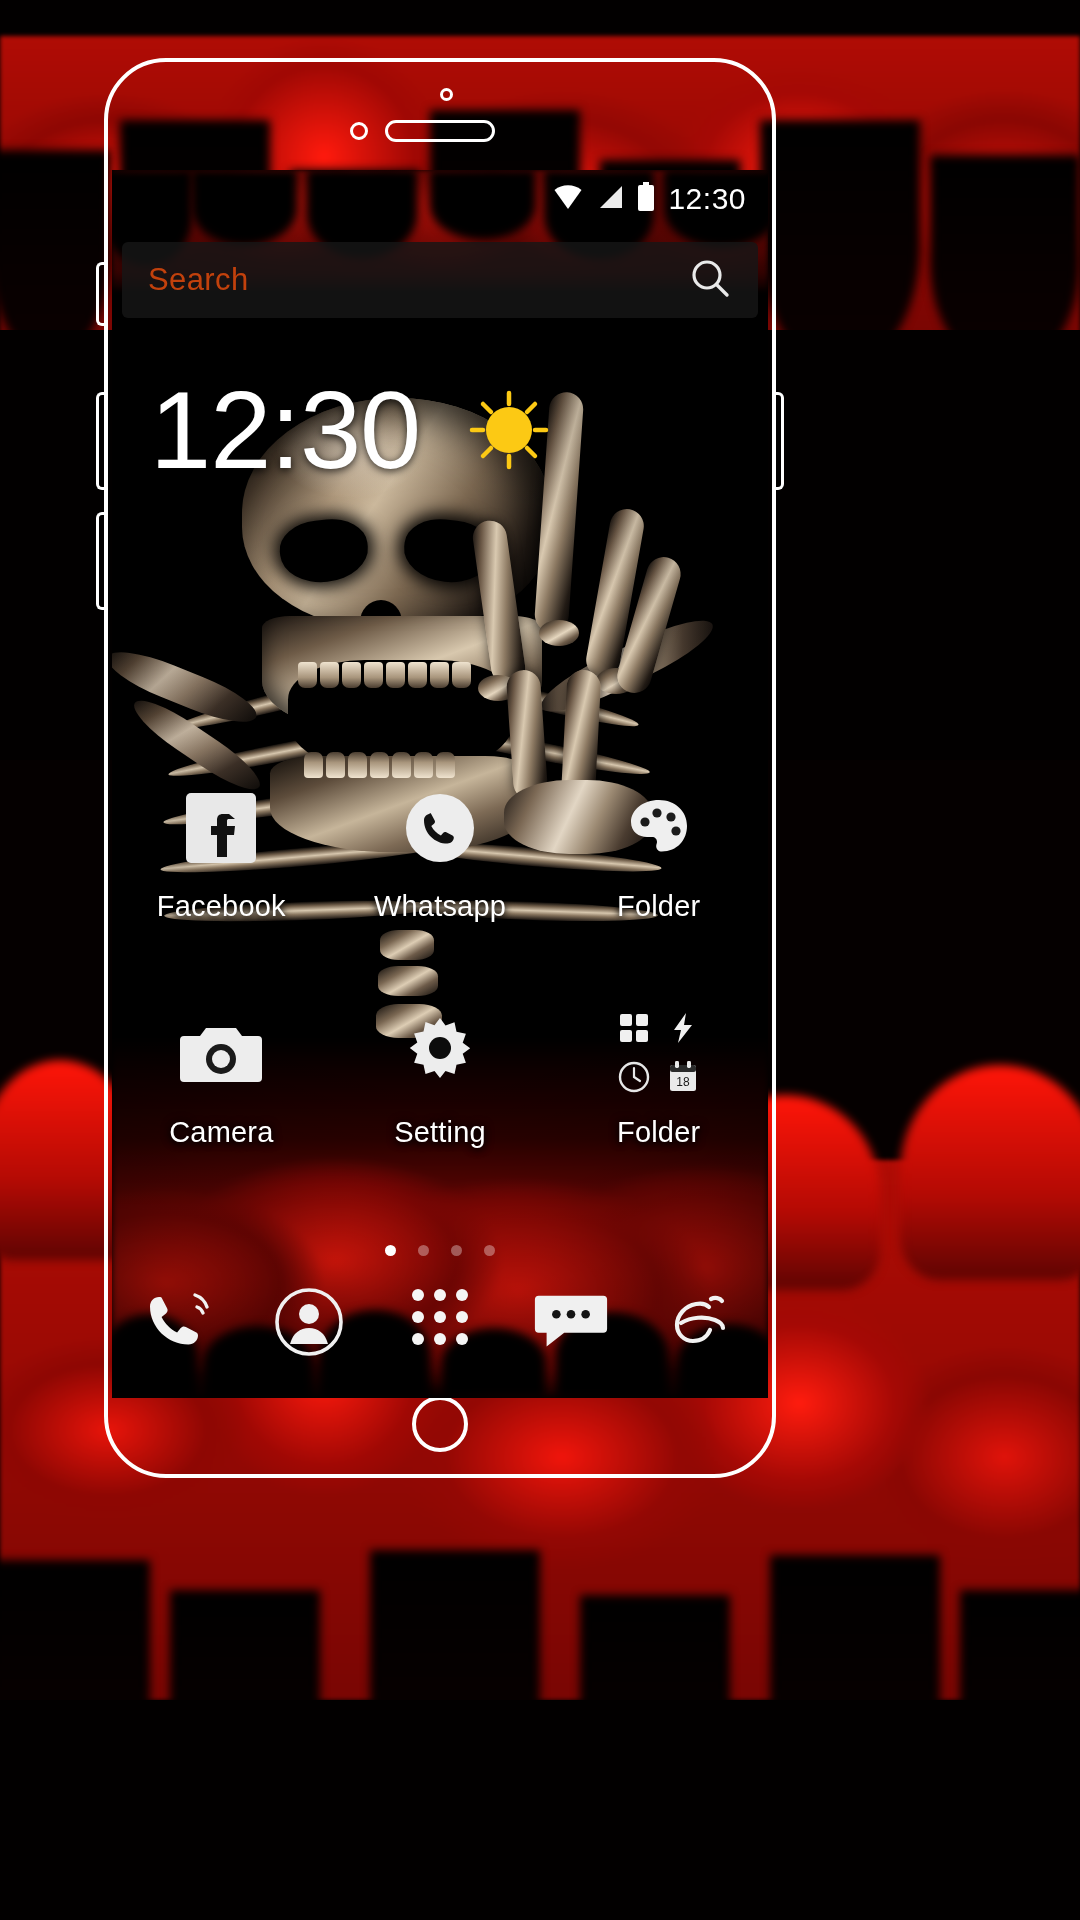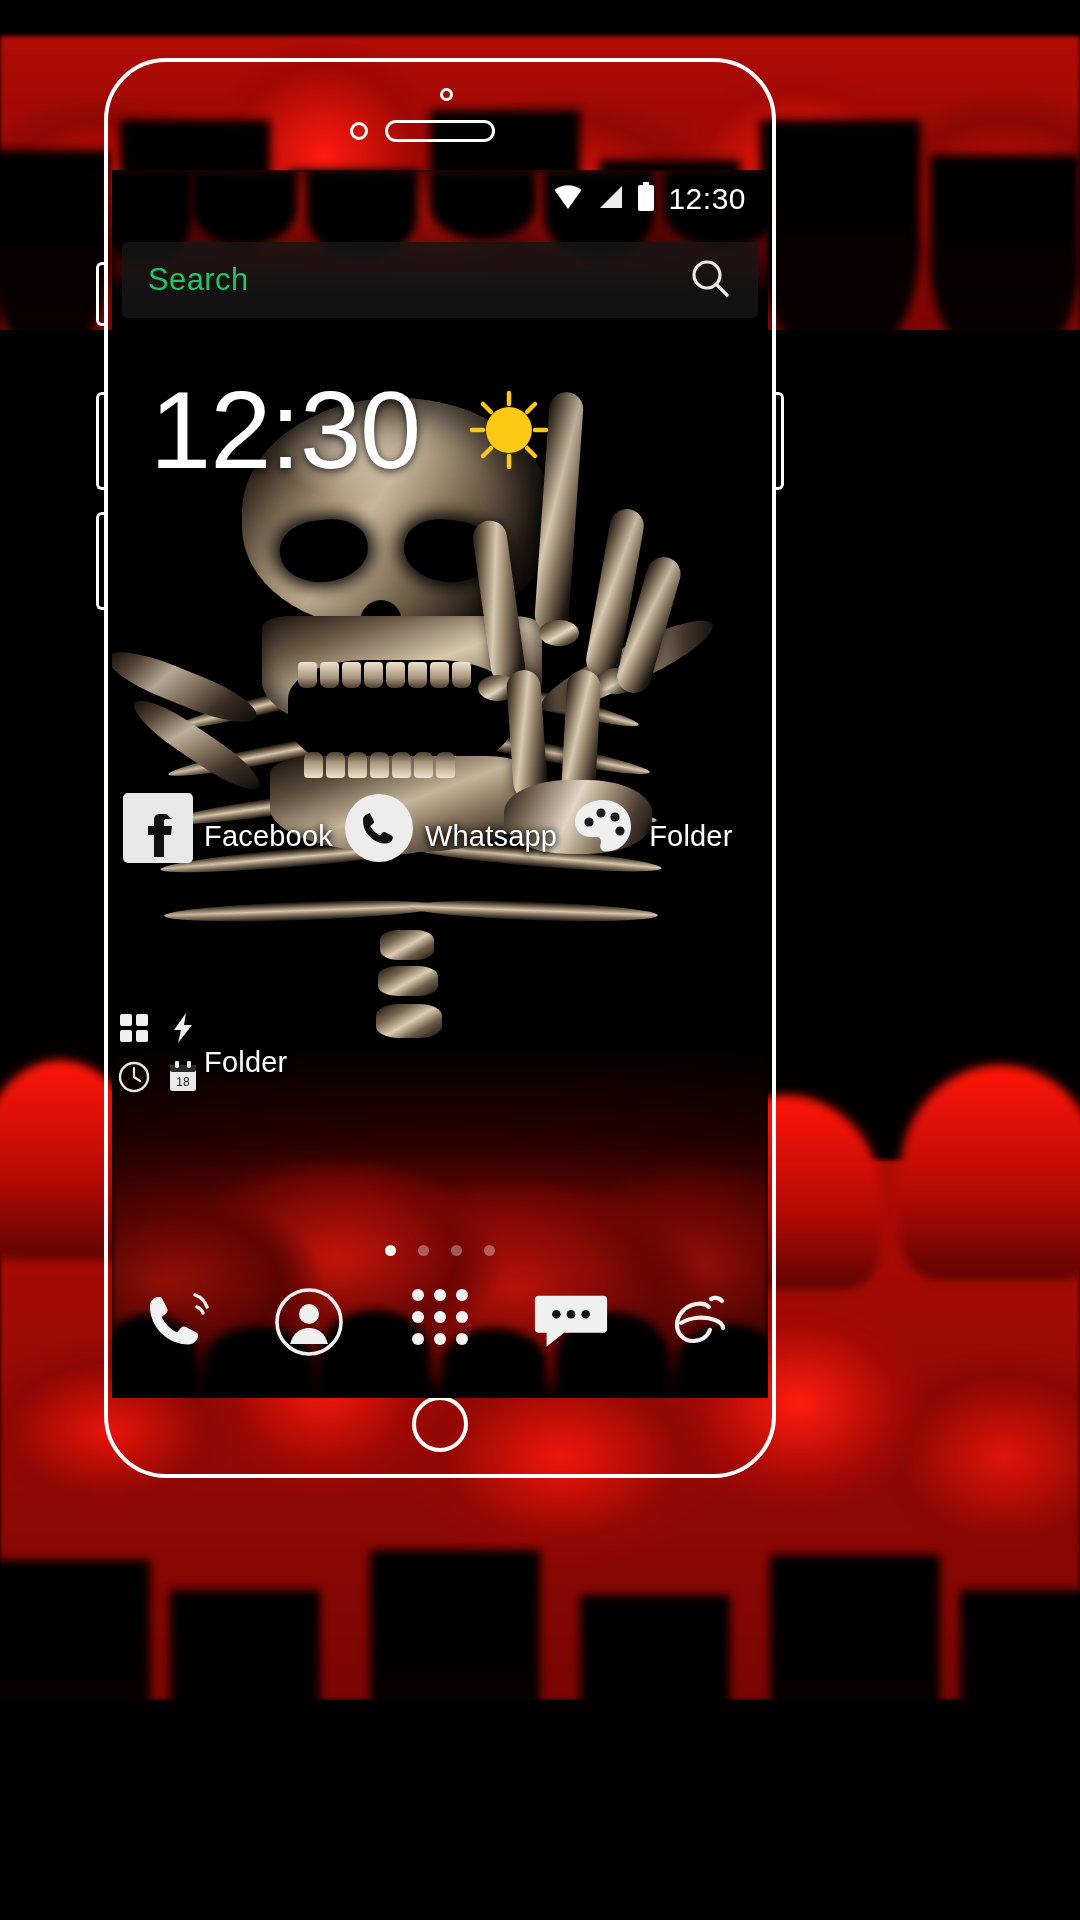--- a/index.html
+++ b/index.html
@@ -216,21 +216,21 @@
   #searchbar {
     position:absolute; left:10px; top:72px;
     width:636px; height:76px;
     background:rgba(22,22,22,.82);
     border-radius:6px;
     display:flex; align-items:center;
     padding:0 26px;
     z-index:20;
   }
   #search-input-text {
-    flex:1; color:#22c55e; font-size:31px; letter-spacing:.4px;
+    flex:1; color:#c2410c; font-size:31px; letter-spacing:.4px;
   }
 
   
   #clockwidget { position:absolute; left:38px; top:208px; z-index:20; width:560px; }
   #clock-row { display:flex; align-items:center; gap:46px; }
   #clock-time {
     color:#fff; font-size:110px; font-weight:300; line-height:.95;
     letter-spacing:-1px;
     text-shadow:0 2px 8px rgba(0,0,0,.8);
   }
@@ -246,21 +246,21 @@
   #weather-temp { margin-left:34px; }
 
   
   .app-row {
     position:absolute; left:0; width:100%;
     display:flex; z-index:20;
   }
   #row1 { top:612px; }
   #row2 { top:838px; }
   .app-cell {
-    flex:1; display:flex; align-items:center;
+    flex:1; display:flex; flex-direction:column; align-items:center;
   }
   .app-icon {
     width:92px; height:92px;
     display:flex; align-items:center; justify-content:center;
   }
   .app-label {
     margin-top:16px; color:#fff; font-size:29px;
     letter-spacing:.2px; white-space:nowrap;
     text-shadow:0 2px 6px rgba(0,0,0,.95), 0 0 10px rgba(0,0,0,.85);
   }
@@ -492,21 +492,40 @@
           <circle cx="52" cy="29" r="4.6" fill="#1b1b1b"></circle>
           <circle cx="57" cy="43" r="4.6" fill="#1b1b1b"></circle>
         </svg>
       </span>
       <span class="app-label">Folder</span>
     </div>
   </div>
 
   <div class="app-row" id="row2">
 
-
+    <div class="app-cell">
+      <span class="app-icon">
+        <svg width="86" height="68" viewBox="0 0 86 68">
+          <path d="M6 16h16l6-8h30l6 8h16a4 4 0 0 1 4 4v38a4 4 0 0 1-4 4H6a4 4 0 0 1-4-4V20a4 4 0 0 1 4-4z" fill="#ededed"></path>
+          <circle cx="43" cy="39" r="15" fill="#1a1a1a"></circle>
+          <circle cx="43" cy="39" r="9" fill="#ededed"></circle>
+        </svg>
+      </span>
+      <span class="app-label">Camera</span>
+    </div>
+
+    <div class="app-cell">
+      <span class="app-icon">
+        <svg width="88" height="88" viewBox="0 0 88 88">
+          <path d="M44 8l5.5 7.5 9-3.2 2 9.4 9.4 2-3.2 9 7.5 5.5-7.5 5.5 3.2 9-9.4 2-2 9.4-9-3.2L44 68l-5.5-7.1-9 3.2-2-9.4-9.4-2 3.2-9L13.8 38l7.5-5.5-3.2-9 9.4-2 2-9.4 9 3.2z" fill="#ededed"></path>
+          <circle cx="44" cy="38" r="11" fill="#0c0c0c"></circle>
+        </svg>
+      </span>
+      <span class="app-label">Setting</span>
+    </div>
 
     <div class="app-cell">
       <span class="folder-grid">
         <span>
           <svg width="34" height="34" viewBox="0 0 34 34">
             <rect x="3" y="3" width="12" height="12" rx="2" fill="#f0f0f0"></rect>
             <rect x="19" y="3" width="12" height="12" rx="2" fill="#f0f0f0"></rect>
             <rect x="3" y="19" width="12" height="12" rx="2" fill="#f0f0f0"></rect>
             <rect x="19" y="19" width="12" height="12" rx="2" fill="#f0f0f0"></rect>
           </svg>

